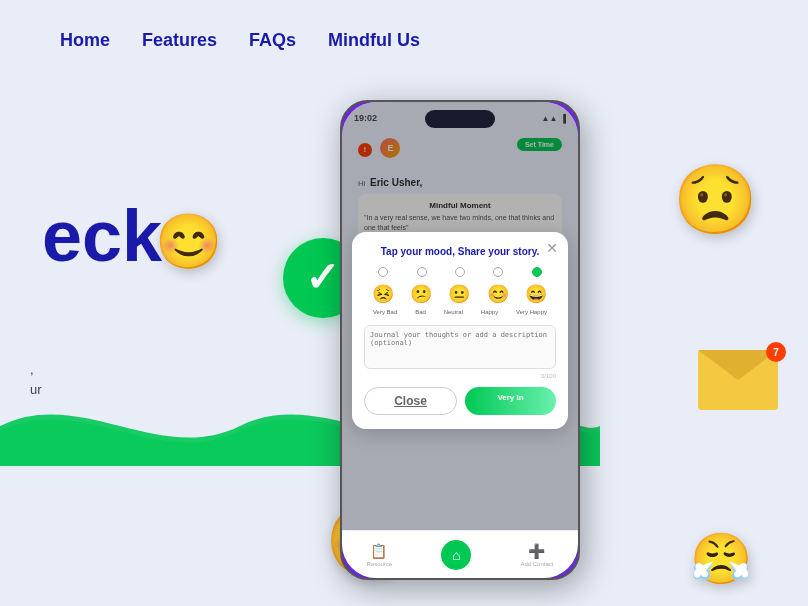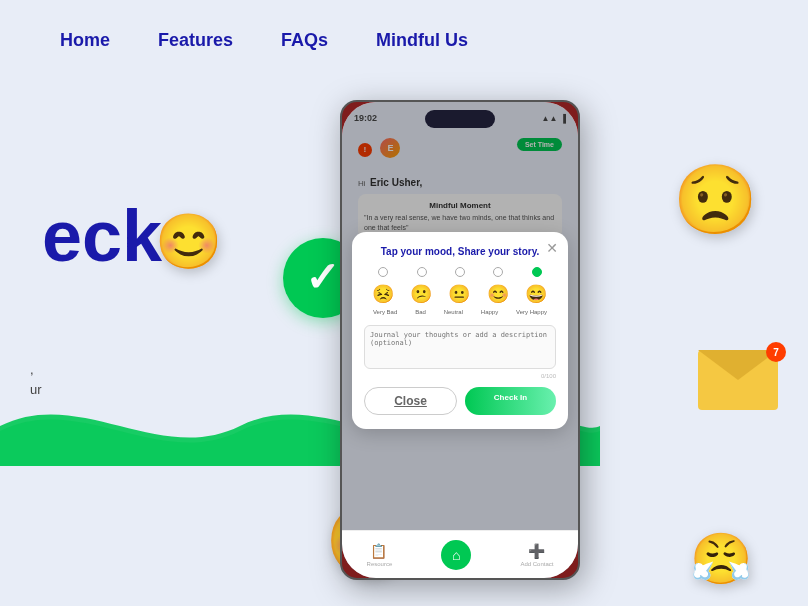--- a/index.html
+++ b/index.html
@@ -13,21 +13,21 @@
     }
 
     
     nav {
       position: absolute;
       top: 0; left: 0; right: 0;
       height: 80px;
       display: flex;
       align-items: center;
       padding: 0 60px;
-      gap: 48px;
+      gap: 32px;
       z-index: 100;
     }
     .nav-item {
       font-size: 18px;
       font-weight: 700;
       color: #1a1aaa;
       cursor: pointer;
       text-decoration: none;
     }
 
@@ -68,22 +68,22 @@
       position: absolute;
       top: 100px;
       left: 340px;
       width: 240px;
       height: 480px;
       z-index: 20;
     }
     .phone-body {
       width: 240px;
       height: 480px;
-      background: #7f1d1d;
-      border-radius: 17px;
+      background: #6d28d9;
+      border-radius: 28px;
       border: 2px solid #555;
       overflow: hidden;
       position: relative;
       box-shadow: 4px 8px 32px rgba(0,0,0,0.35);
     }
     .phone-screen {
       position: absolute;
       top: 0; left: 0; right: 0; bottom: 0;
       background: #f0f4ff;
       border-radius: 34px;
@@ -506,21 +506,21 @@
           <span>Very Happy</span>
         </div>
 
         
         <textarea class="journal-input" placeholder="Journal your thoughts or add a description (optional)" style=""></textarea>
         <div class="char-count">0/100</div>
 
         
         <div class="modal-buttons">
           <div class="btn-close-modal">Close</div>
-          <div class="btn-checkin">Check In</div>
+          <div class="btn-checkin">Very In</div>
         </div>
       </div>
 
       <div class="phone-bottom-nav">
         <div class="bottom-nav-item">
           <span class="bottom-nav-icon">📋</span>
           <span>Resource</span>
         </div>
         <div class="bottom-nav-home">
           <span>⌂</span>

